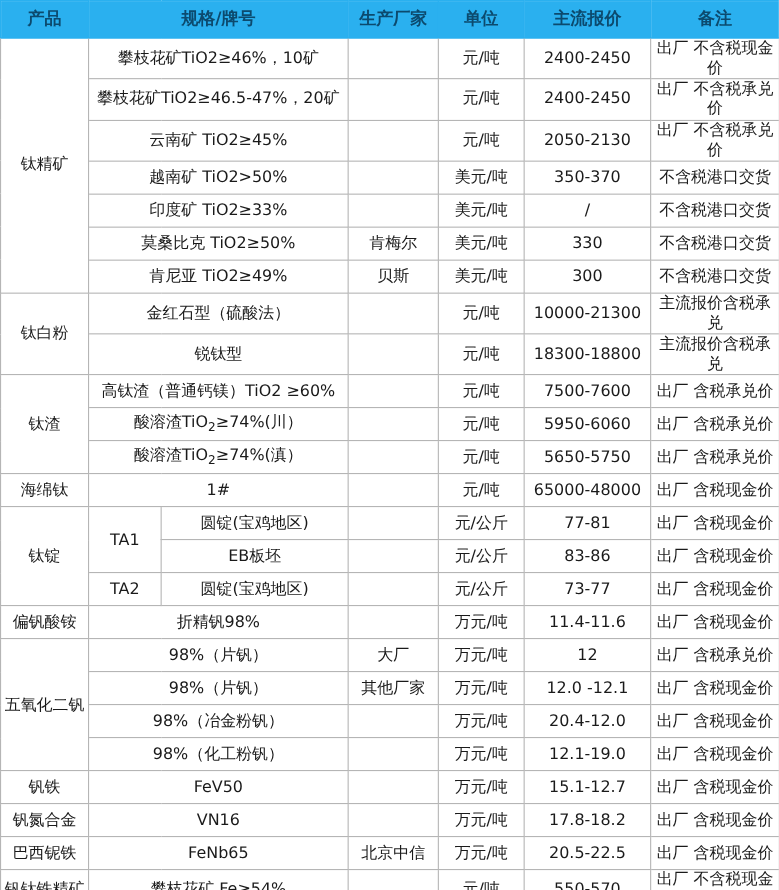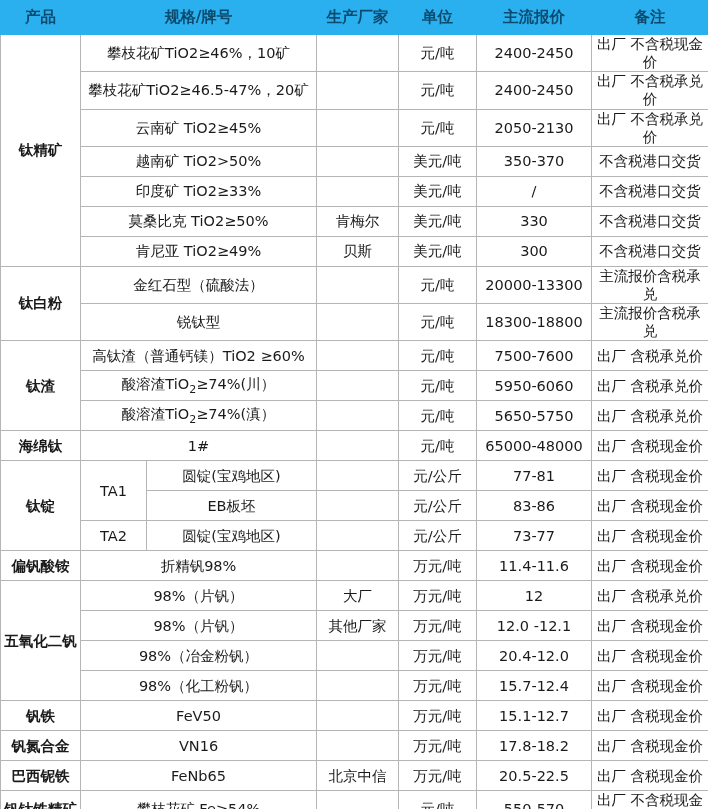--- a/index.html
+++ b/index.html
@@ -42,21 +42,21 @@
     color: #0c4a6e;
     font-weight: bold;
     height: 34px;
     font-size: 15.5px;
     border-color: #2ab0ef;
   }
   #price-table tbody tr {
     height: 30px;
   }
   td.prod {
-    font-weight: bold;
+    font-weight: normal;
     font-size: 15px;
   }
   td.spec-left {
     text-align: left;
     padding-left: 8px;
   }
   .sub-small {
     font-size: 11px;
     vertical-align: sub;
   }
@@ -133,21 +133,21 @@
         <td>贝斯</td>
         <td>美元/吨</td>
         <td>300</td>
         <td>不含税港口交货</td>
       </tr>
       <tr>
         <td class="prod" rowspan="2">钛白粉</td>
         <td class="spec-left" colspan="2">金红石型（硫酸法）</td>
         <td></td>
         <td>元/吨</td>
-        <td>20000-13300</td>
+        <td>10000-21300</td>
         <td>主流报价含税承兑</td>
       </tr>
       <tr>
         <td class="spec-left" colspan="2">锐钛型</td>
         <td></td>
         <td>元/吨</td>
         <td>18300-18800</td>
         <td>主流报价含税承兑</td>
       </tr>
       <tr>
@@ -231,21 +231,21 @@
         <td class="spec-left" colspan="2">98%（冶金粉钒）</td>
         <td></td>
         <td>万元/吨</td>
         <td>20.4-12.0</td>
         <td>出厂 含税现金价</td>
       </tr>
       <tr>
         <td class="spec-left" colspan="2">98%（化工粉钒）</td>
         <td></td>
         <td>万元/吨</td>
-        <td>15.7-12.4</td>
+        <td>12.1-19.0</td>
         <td>出厂 含税现金价</td>
       </tr>
       <tr>
         <td class="prod">钒铁</td>
         <td class="spec-left" colspan="2">FeV50</td>
         <td></td>
         <td>万元/吨</td>
         <td>15.1-12.7</td>
         <td>出厂 含税现金价</td>
       </tr>

